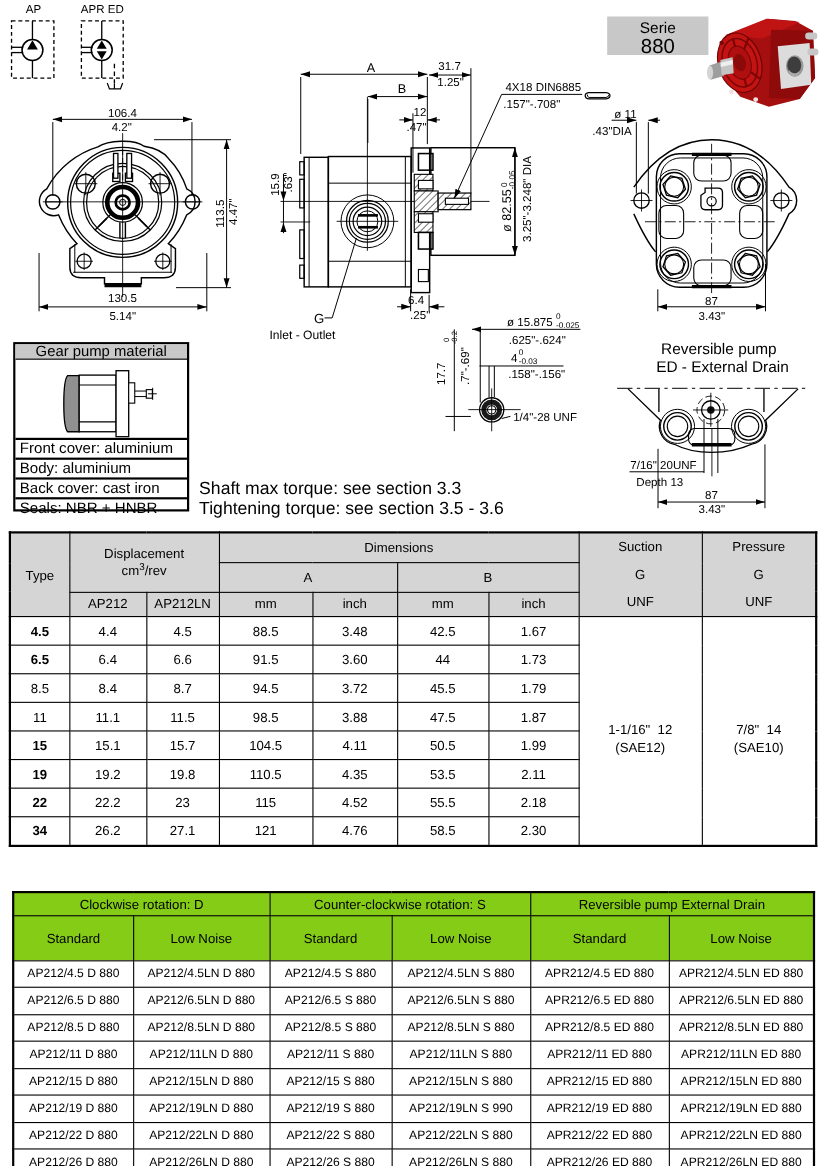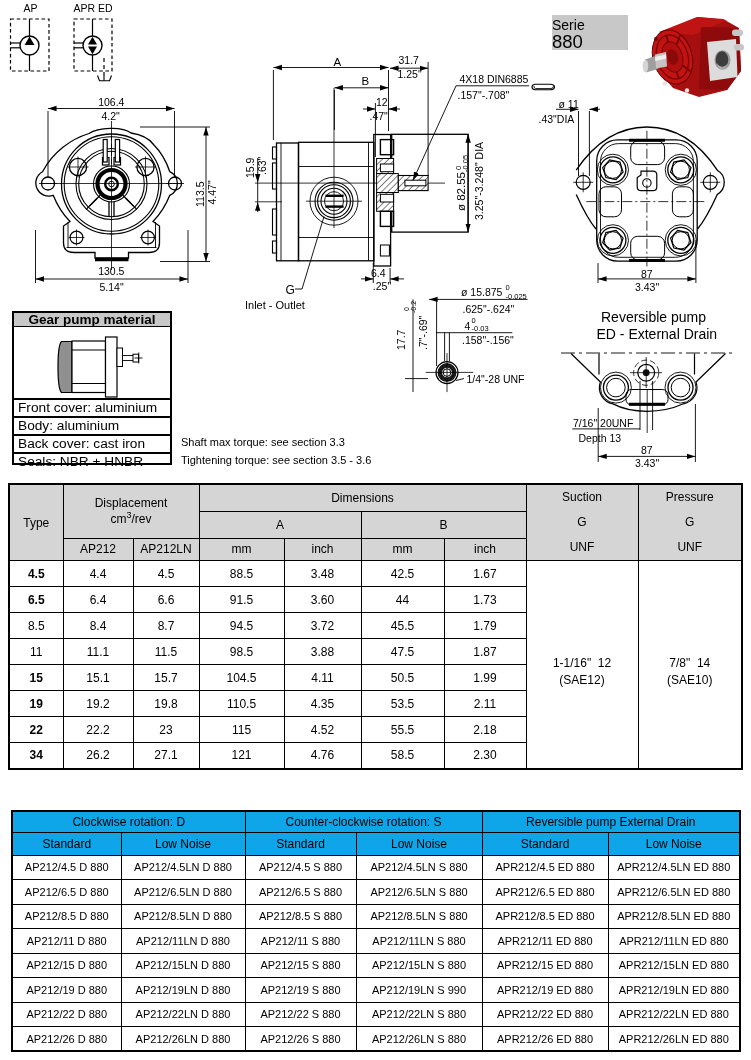--- a/index.html
+++ b/index.html
@@ -3,26 +3,26 @@
 <meta charset="utf-8">
 <style>
 html,body{margin:0;padding:0}
 .page{position:relative;width:751px;height:1060px;background:#fff;font-family:"Liberation Sans",sans-serif;color:#000;overflow:hidden}
 .abs{position:absolute}
 table{border-collapse:collapse;table-layout:fixed}
 td,th{border:1px solid #000;padding:0;text-align:center;vertical-align:middle;font-weight:normal}
 .t1{position:absolute;left:8px;top:483px;width:735px;font-size:12px;border:2px solid #000}
 .t1 .hd{background:#d5d5d5}
 .t2{position:absolute;left:11px;top:810px;width:730px;font-size:11px;border:2px solid #000}
-.t2 .hd{background:#0ea5e9;font-size:12px;font-weight:bold}
-.serie{position:absolute;left:552px;top:15px;width:76px;height:35px;background:#c8c8c8;text-align:left}
+.t2 .hd{background:#84cc16;font-size:12px;font-weight:bold}
+.serie{position:absolute;left:552px;top:15px;width:92px;height:35px;background:#c8c8c8;text-align:center}
 .gpm{position:absolute;left:12px;top:311px;width:160px;height:154px;border:2px solid #000;box-sizing:border-box}
-.gpm .hd{background:#c8c8c8;border-bottom:1px solid #000;height:13px;font-size:13.5px;font-weight:bold;text-align:center;line-height:13px}
+.gpm .hd{background:#c8c8c8;border-bottom:1px solid #000;height:13px;font-size:13.5px;font-weight:normal;text-align:center;line-height:13px}
 .gpm .row{border-top:2px solid #000000;height:16px;font-size:13.7px;line-height:16px;padding-left:4px;white-space:nowrap}
-.note{position:absolute;font-size:11px;white-space:nowrap}
+.note{position:absolute;font-size:16px;white-space:nowrap}
 </style>
 </head>
 <body>
 <div class="page">
 <svg class="abs" style="left:0;top:0" width="751" height="480" viewBox="0 0 751 480" fill="none" stroke-linecap="butt">
 <defs>
 <marker id="ar" viewBox="0 0 10 10" refX="9.5" refY="5" markerWidth="10" markerHeight="10" orient="auto-start-reverse">
           <path d="M0,2 L9.5,5 L0,8 z" fill="#000" stroke="none"></path>
         </marker>
 <pattern id="hat" width="4.5" height="4.5" patternTransform="rotate(45)" patternUnits="userSpaceOnUse">
@@ -559,21 +559,21 @@
         <col style="width:126px">
         <col style="width:126px">
         <col style="width:132px">
       </colgroup>
 <tbody>
         <tr class="hd" style="height:21px">
           <td colspan="2">Clockwise rotation: D</td>
           <td colspan="2">Counter-clockwise rotation: S</td>
           <td colspan="2">Reversible pump External Drain</td>
         </tr>
-<tr class="hd" style="height:23px">
+<tr class="hd" style="height:41px">
           <td>Standard</td>
           <td>Low Noise</td>
           <td>Standard</td>
           <td>Low Noise</td>
           <td>Standard</td>
           <td>Low Noise</td>
         </tr>
 <tr style="height:24.5px">
           <td>AP212/4.5 D 880</td>
           <td>AP212/4.5LN D 880</td>

